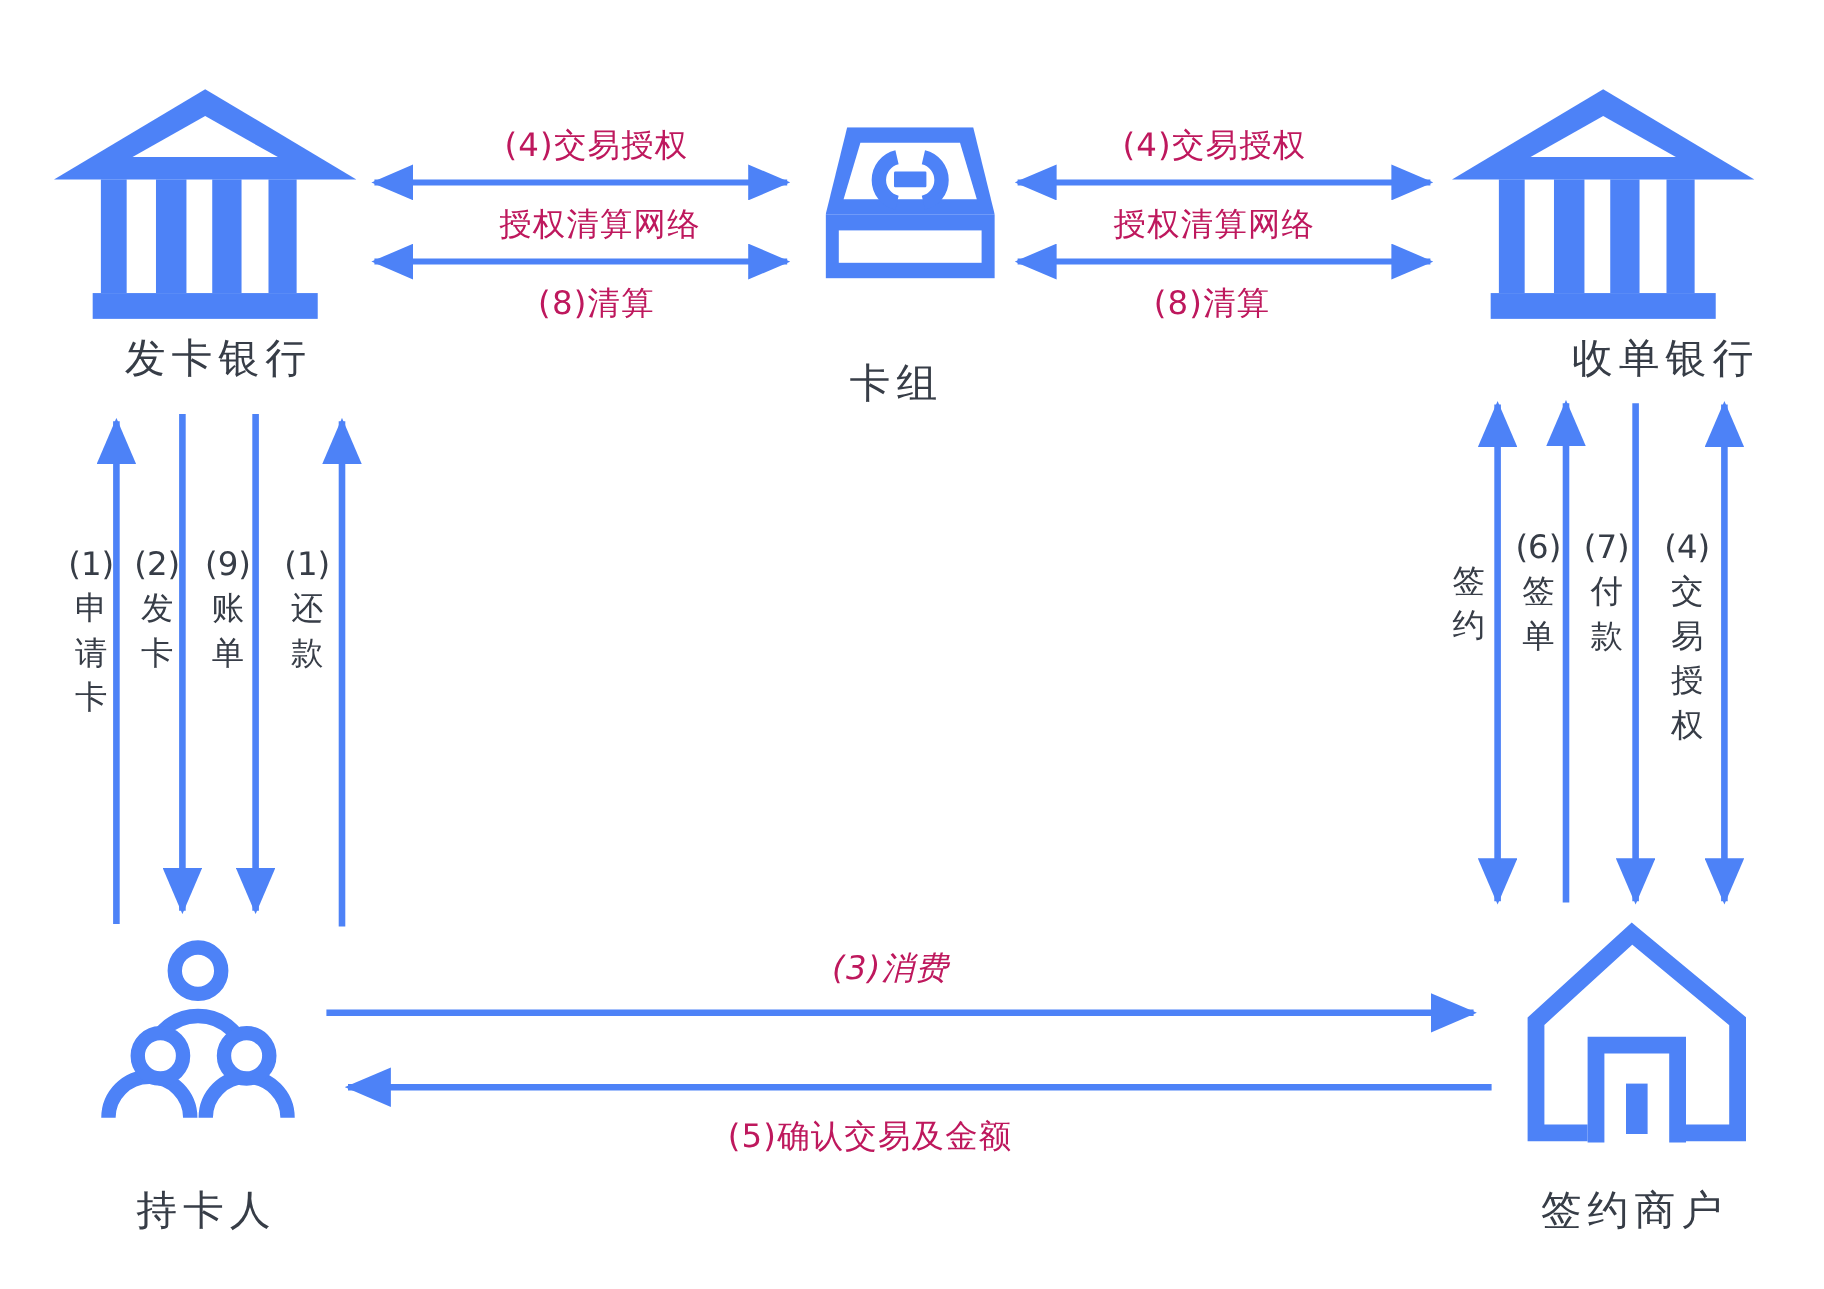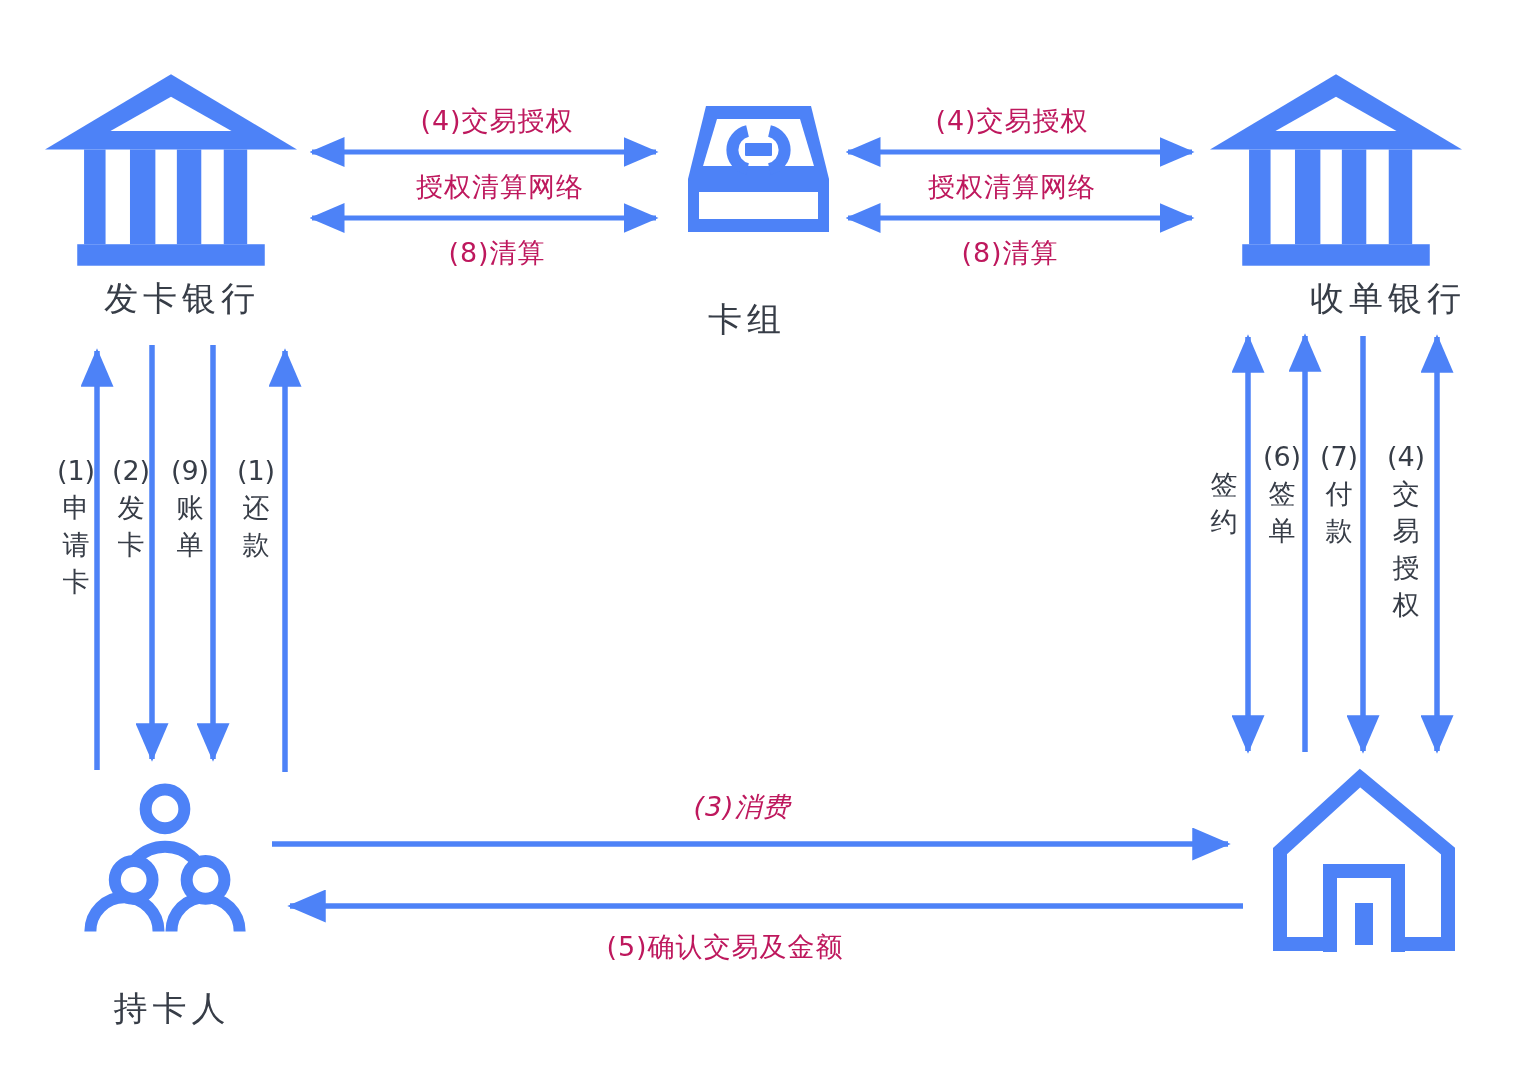--- a/index.html
+++ b/index.html
@@ -128,20 +128,21 @@
   <div class="nlabel" style="left:172px;top:986px;">持卡人</div>
 
   <div class="abs" style="left:1268px;top:766px;">
     <svg width="192" height="192" viewBox="0 0 192 192">
       <path d="M92,12 L180,85 L180,178 L12,178 L12,85 Z" fill="#ffffff" stroke="#4D82F7" stroke-width="14" stroke-linejoin="miter"></path>
       <rect x="55" y="98" width="82" height="94" fill="#ffffff"></rect>
       <path d="M62,186 V105 H130 V186" fill="none" stroke="#4D82F7" stroke-width="14"></path>
       <rect x="87" y="137" width="18" height="42" fill="#4D82F7"></rect>
     </svg>
   </div>
+  <div class="nlabel" style="left:1362px;top:986px;">签约商户</div>
 
   <div class="elabel" style="left:497px;top:103px;">(4)交易授权</div>
   <div class="elabel" style="left:500px;top:169px;">授权清算网络</div>
   <div class="elabel" style="left:497px;top:235px;">(8)清算</div>
   <div class="elabel" style="left:1012px;top:103px;">(4)交易授权</div>
   <div class="elabel" style="left:1012px;top:169px;">授权清算网络</div>
   <div class="elabel" style="left:1010px;top:235px;">(8)清算</div>
 
   <div class="vlabel" style="left:44px;top:452px;">(1)
 申

